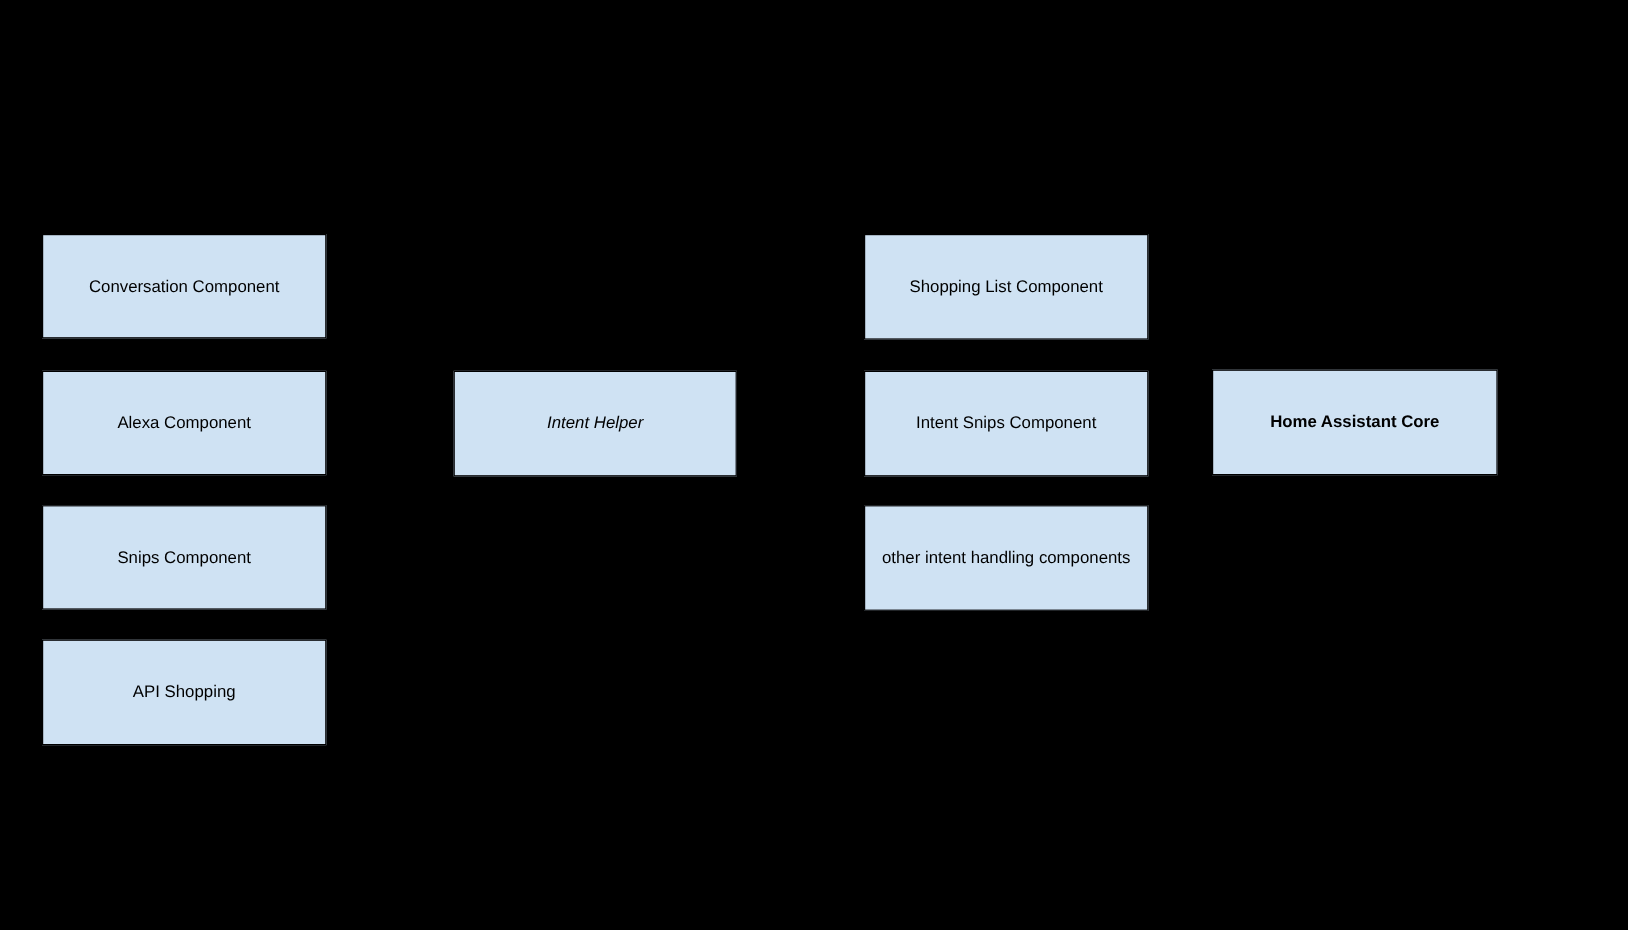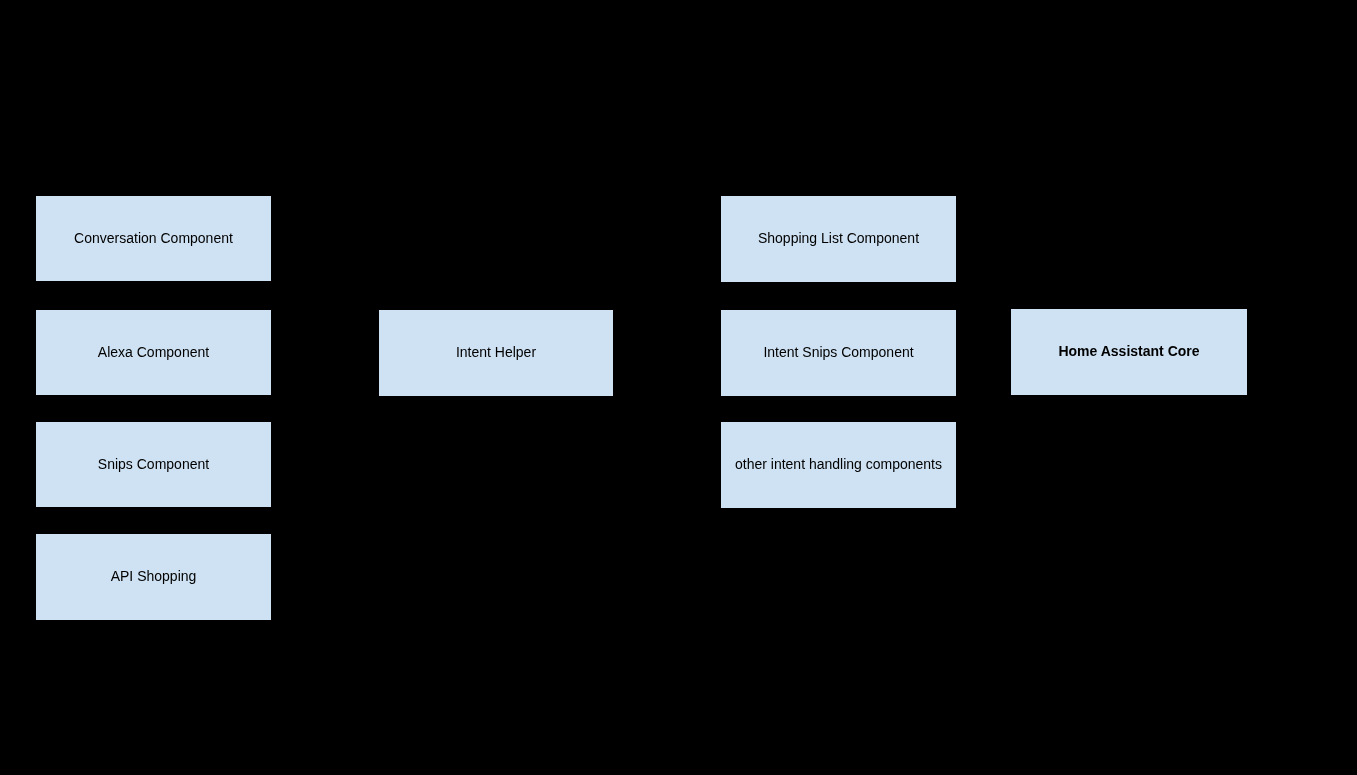--- a/index.html
+++ b/index.html
@@ -27,21 +27,21 @@
     color: var(--node-text, #000000);
     font-size: 14px;
     line-height: 1.25;
     padding: 0 12px;
   }
   
   .n-conversation  { left: 35px;   top: 195px; width: 237px; height: 87px; }
   .n-alexa         { left: 35px;   top: 309px; width: 237px; height: 87px; }
   .n-snips         { left: 35px;   top: 421px; width: 237px; height: 87px; text-align: center; }
   .n-api           { left: 35px;   top: 533px; width: 237px; height: 88px; }
-  .n-intent-helper { left: 378px;  top: 309px; width: 236px; height: 88px; }
+  .n-intent-helper { left: 378px;  top: 309px; width: 236px; height: 88px; font-style: italic; }
   .n-shopping      { left: 720px;  top: 195px; width: 237px; height: 88px; }
   .n-intent-script { left: 720px;  top: 309px; width: 237px; height: 88px; }
   .n-other-intent  { left: 720px;  top: 421px; width: 237px; height: 88px; }
   .n-ha-core       { left: 1010px; top: 308px; width: 238px; height: 88px; font-weight: bold; }
 </style>
 </head>
 <body>
 
 <div class="canvas">
 

